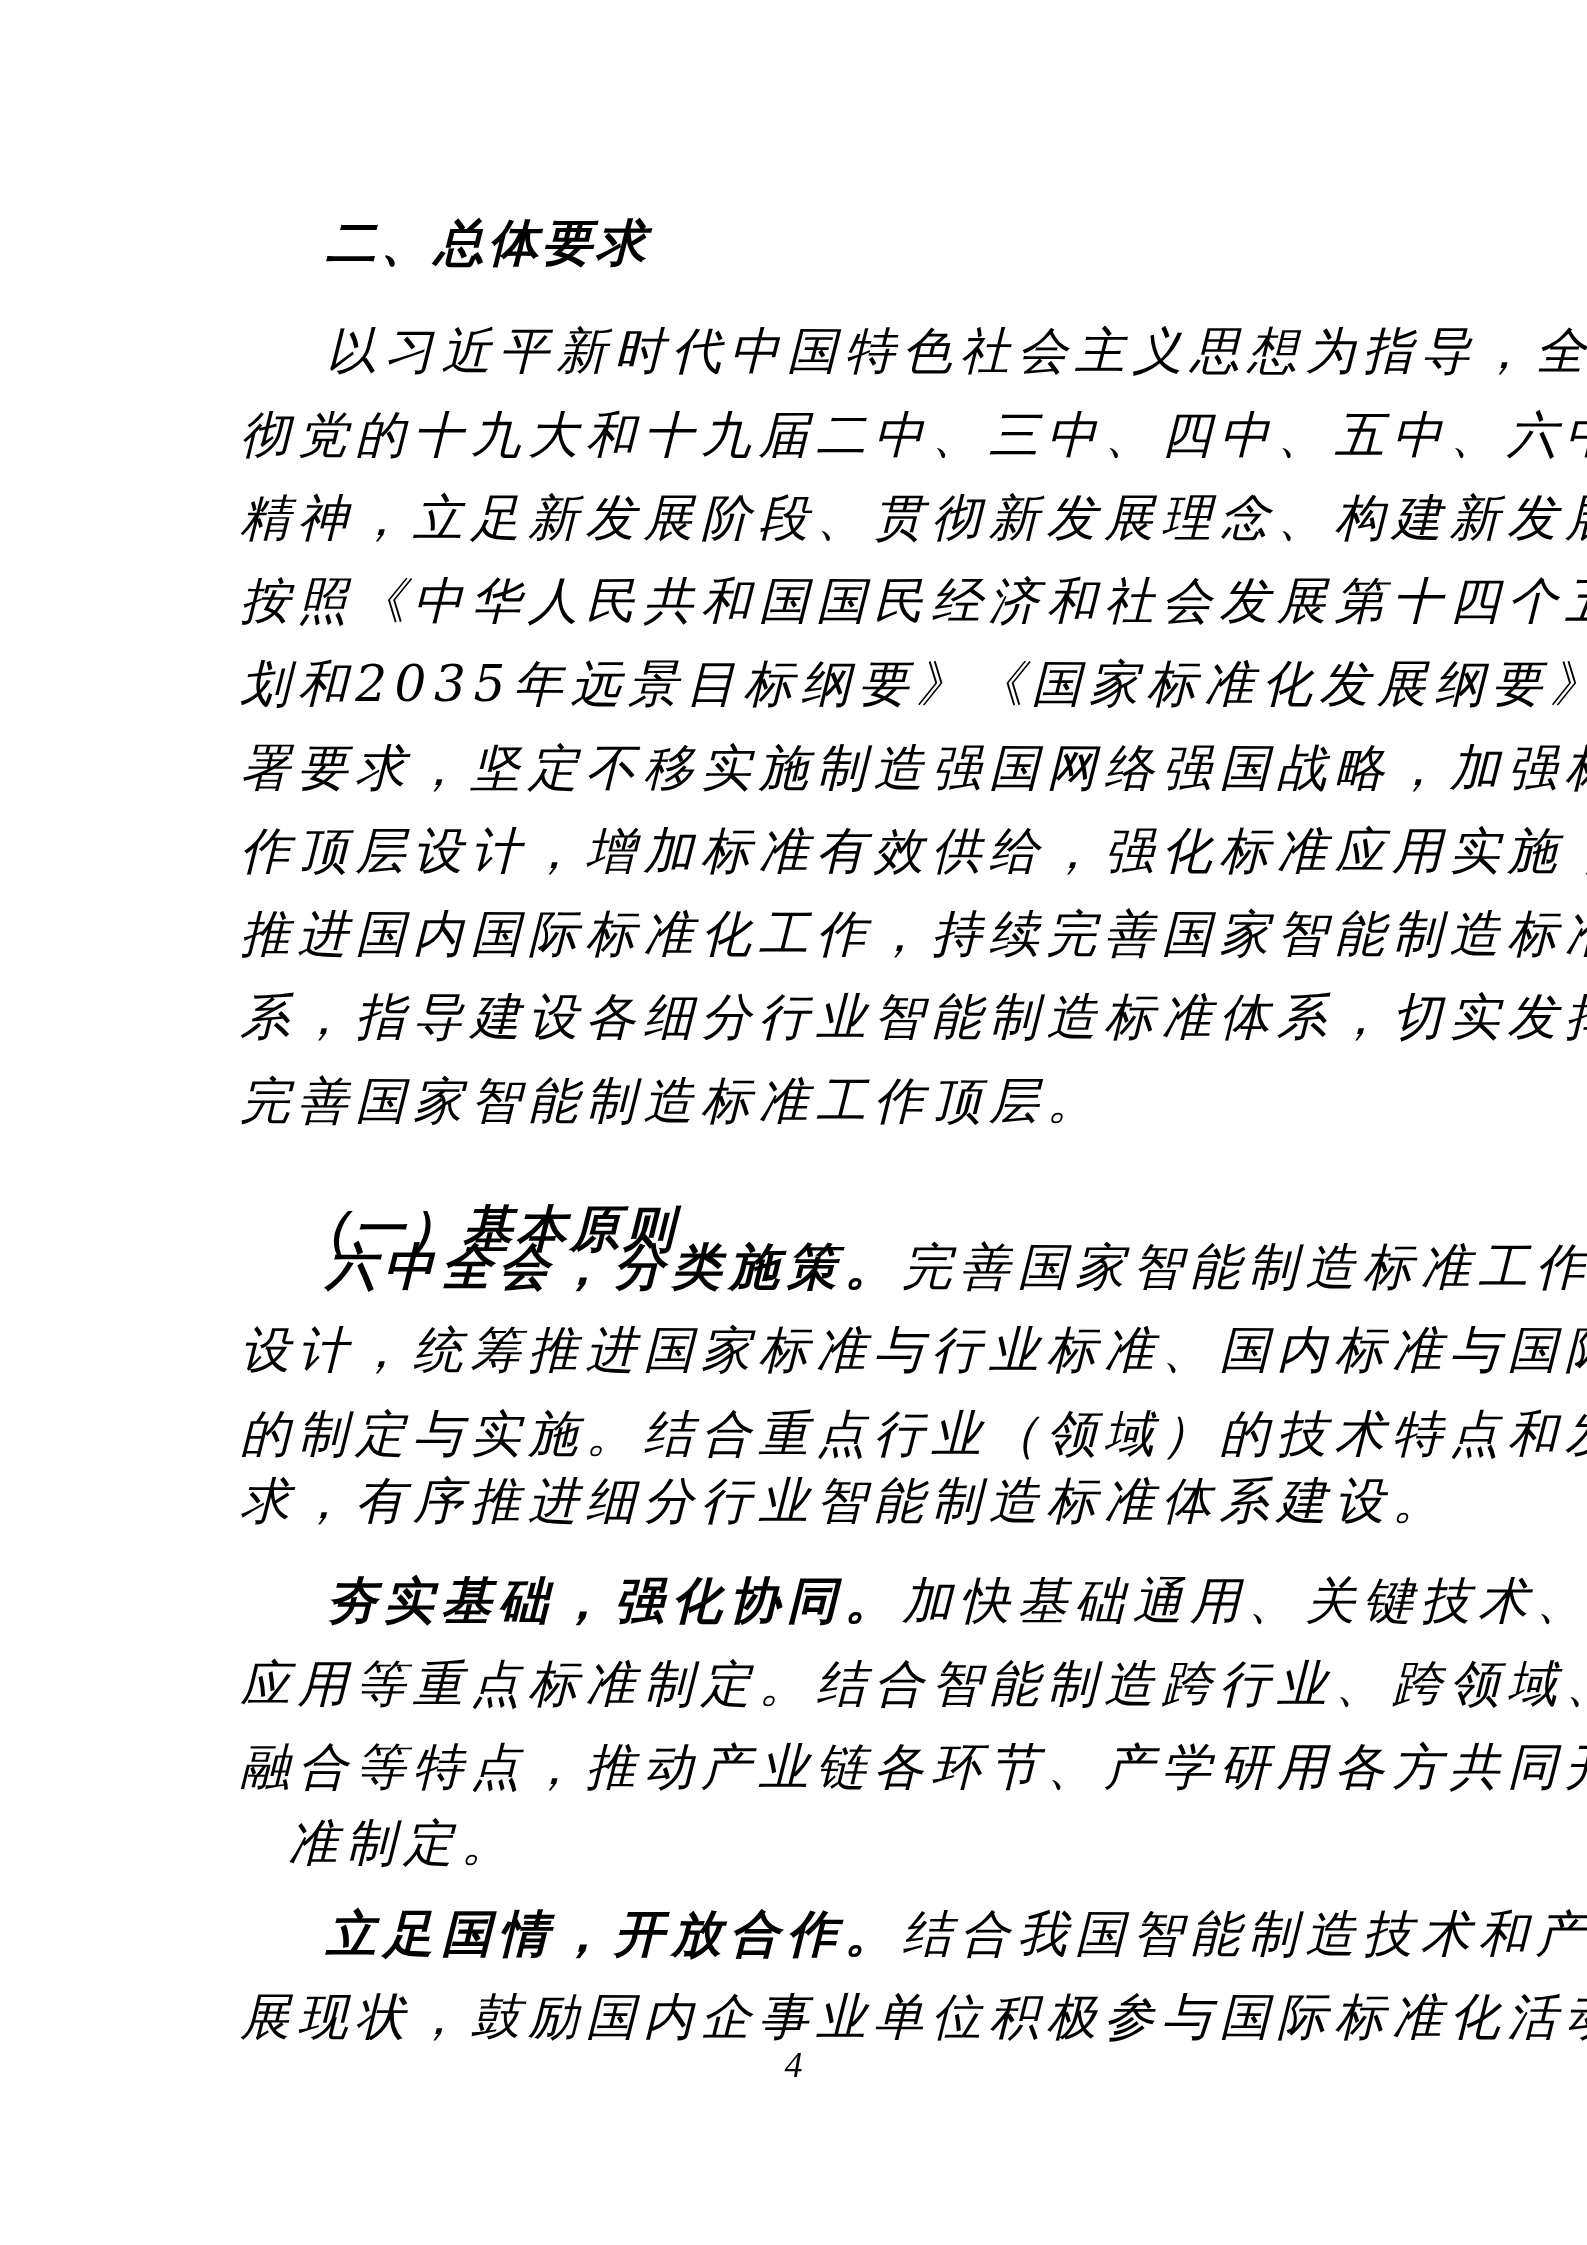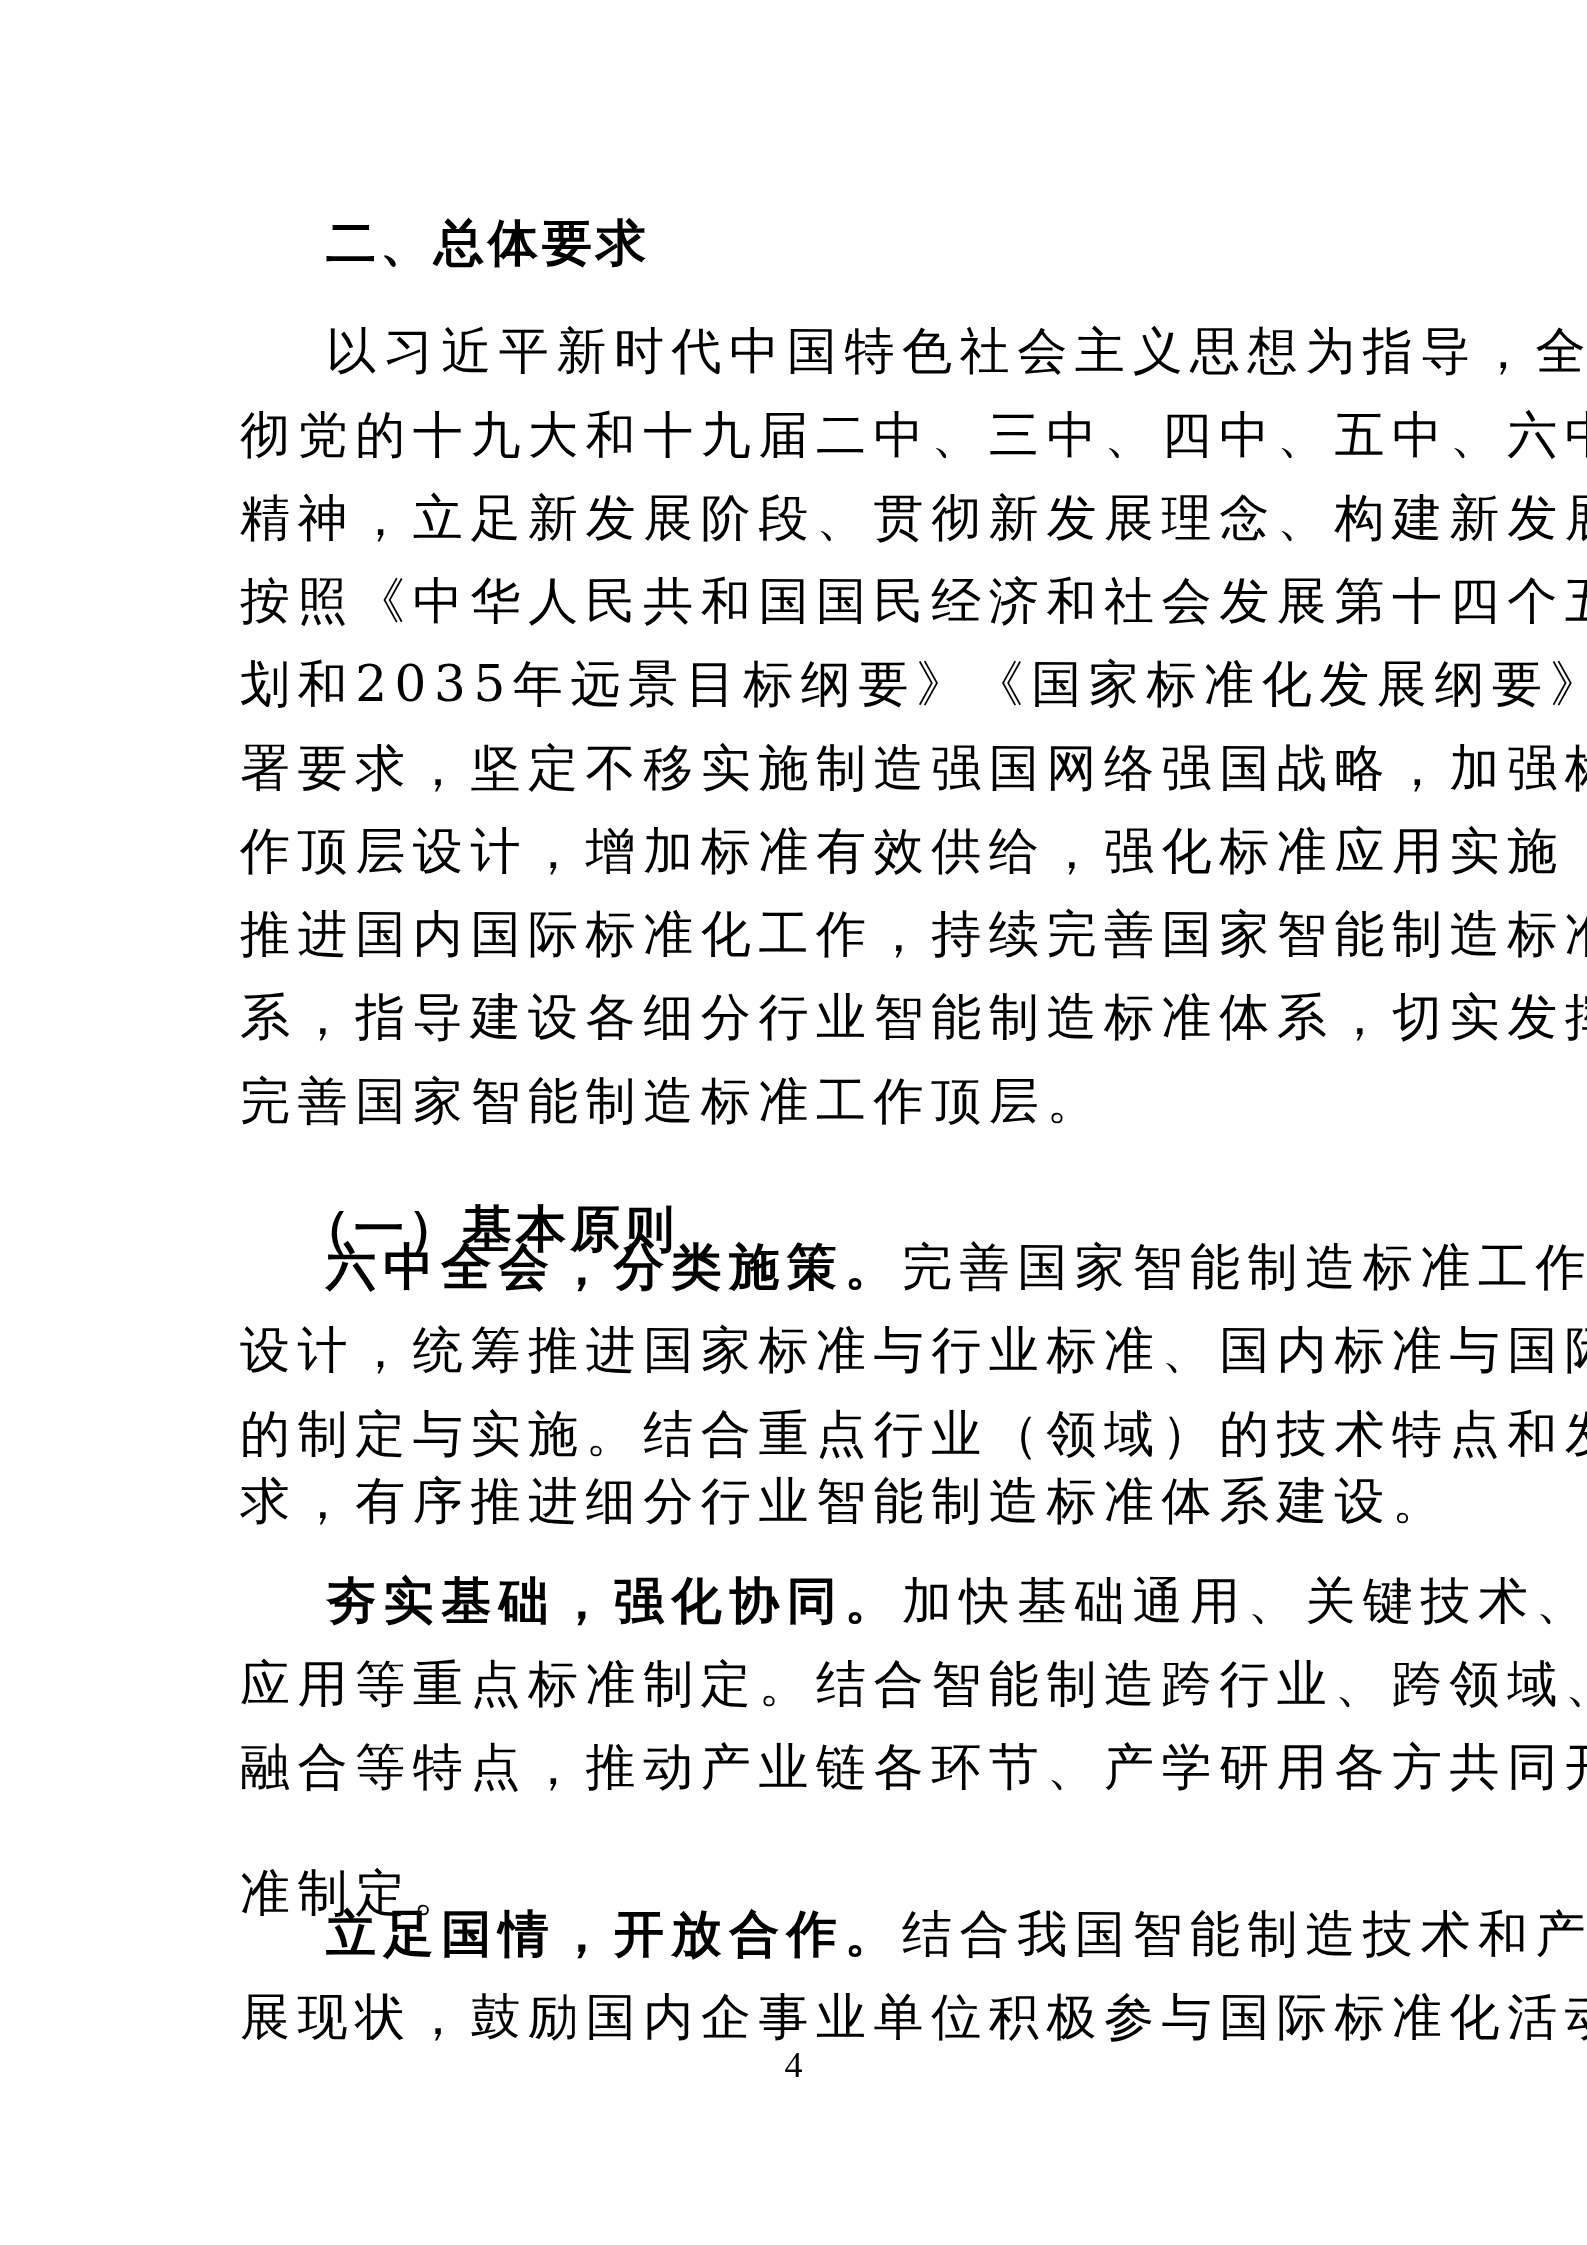--- a/index.html
+++ b/index.html
@@ -1,18 +1,18 @@
 <!DOCTYPE html>
 <html><head>
 <meta charset="utf-8">
 <style>
   html, body { margin:0; padding:0; background:#ffffff; }
   body { width:1587px; height:2245px; position:relative; overflow:hidden;
          font-family:"DejaVu Serif","Liberation Serif",serif; color:#000; }
-  .page { position:absolute; left:0; top:0; width:1587px; height:2245px; }
+  .page { position:absolute; left:0; top:0; width:1587px; height:2245px;font-style:italic; }
   .line { position:absolute; left:240px; width:1115px; height:83px; line-height:83px;
           font-size:50px; white-space:nowrap; letter-spacing:7.6px; }
   .indent { left:326px; width:1029px; }
   .h { font-family:"DejaVu Sans","Liberation Sans",sans-serif; font-weight:bold; letter-spacing:4px; }
   .b { font-family:"DejaVu Sans","Liberation Sans",sans-serif; font-weight:bold; }
   .pageno { position:absolute; top:2030px; left:0; width:1587px; text-align:center;
             font-size:36px; line-height:50px; font-family:"Liberation Serif",serif; }
 </style>
 </head>
 <body>
@@ -40,21 +40,21 @@
     <div class="line indent" style="top:1226px;"><span class="b">六中全会，分类施策。</span><span>完善国家智能制造标准工作顶层</span></div>
     <div class="line" style="top:1309px;">设计，统筹推进国家标准与行业标准、国内标准与国际标准</div>
     <div class="line" style="top:1393px;">的制定与实施。结合重点行业（领域）的技术特点和发展需</div>
     <div class="line" style="top:1460px;">求，有序推进细分行业智能制造标准体系建设。</div>
   </div>
 
   <div>
     <div class="line indent" style="top:1560px;"><span class="b">夯实基础，强化协同。</span><span>加快基础通用、关键技术、典型</span></div>
     <div class="line" style="top:1643px;">应用等重点标准制定。结合智能制造跨行业、跨领域、系统</div>
     <div class="line" style="top:1726px;">融合等特点，推动产业链各环节、产学研用各方共同开展标</div>
-    <div class="line" style="top:1852px;">准制定。</div>
+    <div class="line" style="top:1802px;margin-left:48px;">准制定。</div>
   </div>
 
   <div>
     <div class="line indent" style="top:1893px;"><span class="b">立足国情，开放合作。</span><span>结合我国智能制造技术和产业发</span></div>
     <div class="line" style="top:1976px;">展现状，鼓励国内企事业单位积极参与国际标准化活动。加</div>
   </div>
 
   <div class="pageno" style="top:2040px;">4</div>
 </div>
 

